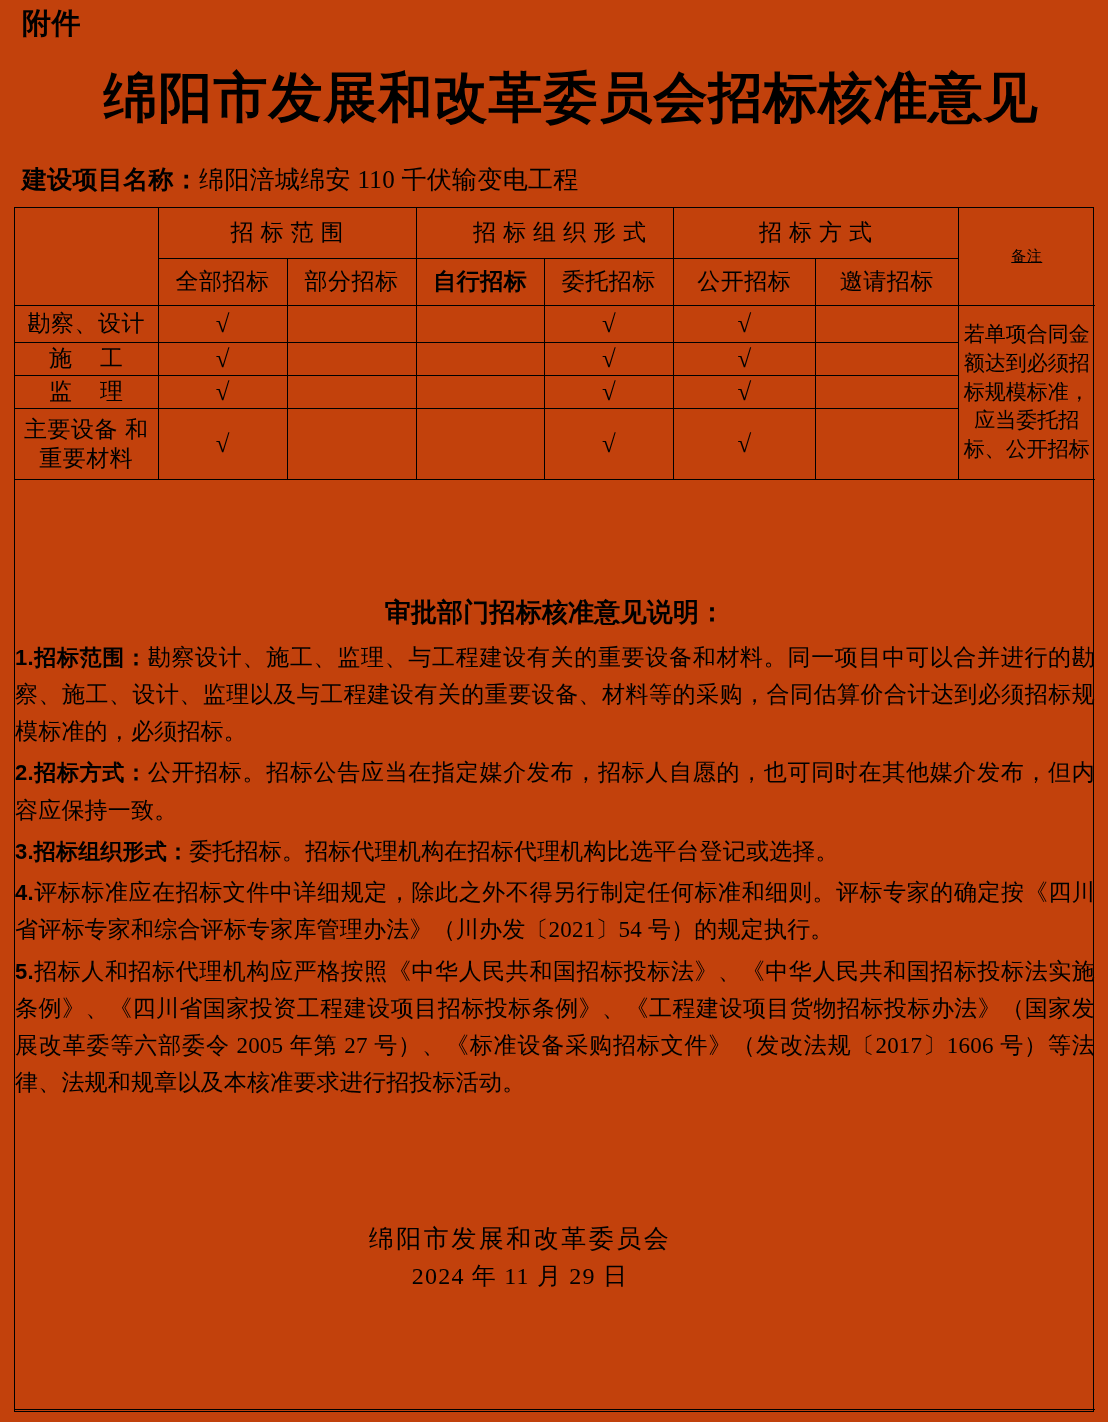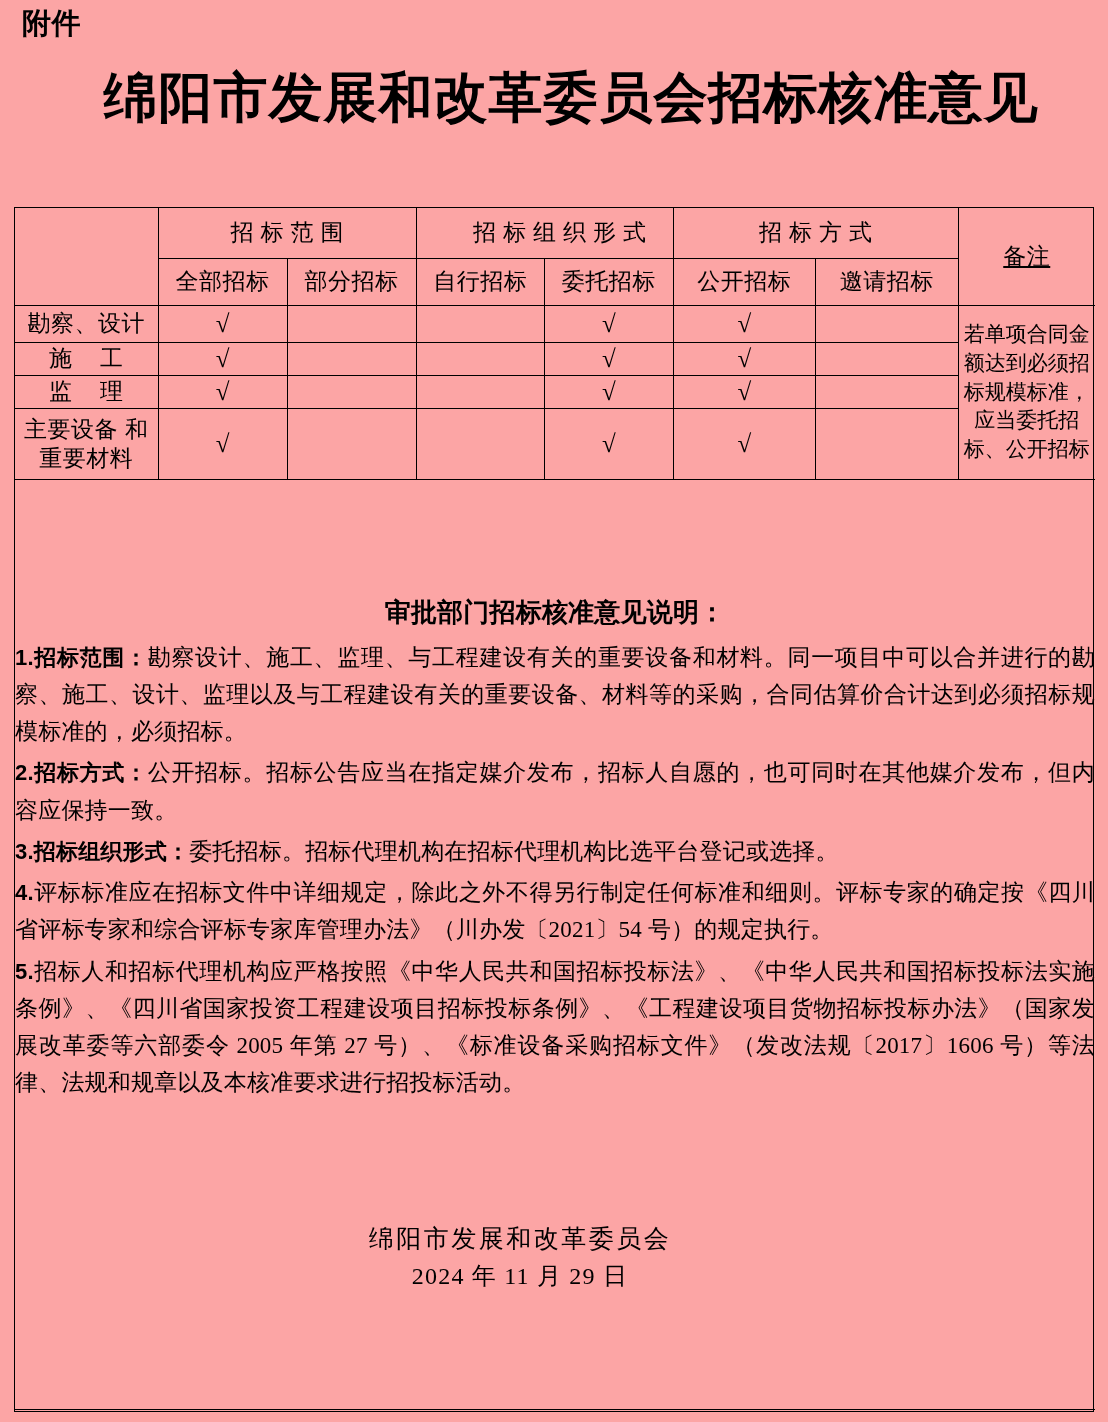--- a/index.html
+++ b/index.html
@@ -13,21 +13,21 @@
     height: 1422px;
     font-family: "Liberation Serif", "DejaVu Serif", serif;
     color: #000000;
     overflow: hidden;
   }
 
   .page {
     position: relative;
     width: 1108px;
     height: 1422px;
-    background: #fca5a5;
+    background: #c2410c;
   }
 
   
   .attachment-label {
     position: absolute;
     left: 22px;
     top: 8px;
     font-family: "Liberation Sans", "DejaVu Sans", sans-serif;
     font-size: 29px;
     font-weight: 700;
@@ -110,21 +110,21 @@
   .th-sub {
     font-family: "Liberation Sans", "DejaVu Sans", sans-serif;
     font-weight: 700;
     font-size: 23px;
     letter-spacing: 0.5px;
     height: 47px;
   }
   .th-remark {
     font-family: "Liberation Sans", "DejaVu Sans", sans-serif;
     font-weight: 700;
-    font-size: 23px;
+    font-size: 15px;
     letter-spacing: 0.5px;
     text-decoration: underline;
   }
   .row-label {
     font-family: "Liberation Sans", "DejaVu Sans", sans-serif;
     font-weight: 700;
     font-size: 23px;
     letter-spacing: 0.5px;
     white-space: pre;
   }
@@ -201,37 +201,40 @@
 </style>
 </head>
 <body>
 
 <div class="page">
 
   <div class="attachment-label">附件</div>
 
   <div class="doc-title">绵阳市发展和改革委员会招标核准意见</div>
 
+  <div class="project-line">
+    <span class="pl-label">建设项目名称：</span><span class="pl-value">绵阳涪城绵安 110 千伏输变电工程</span>
+  </div>
 
   <div class="outer-table">
     <table class="grid">
       <tbody>
 
         <tr>
           <td rowspan="2" style="width:143px;"></td>
           <td class="th-group" colspan="2" style="width:258px;">招标范围</td>
           <td class="th-group" colspan="2" style="width:257px;padding-left:30px;">招标组织形式</td>
           <td class="th-group" colspan="2" style="width:285px;">招标方式</td>
           <td class="th-remark" rowspan="2" style="width:137px;">备注</td>
         </tr>
 
         <tr>
           <td class="th-sub" style="width:128px;">全部招标</td>
           <td class="th-sub" style="width:130px;">部分招标</td>
-          <td class="th-sub" style="width:128px;">自行招标</td>
+          <td class="th-sub" style="width:128px;font-weight:bold;">自行招标</td>
           <td class="th-sub" style="width:129px;">委托招标</td>
           <td class="th-sub" style="width:157px;">公开招标</td>
           <td class="th-sub" style="width:128px;">邀请招标</td>
         </tr>
 
         <tr class="r-tall">
           <td class="row-label">勘察、设计</td>
           <td class="tick">√</td>
           <td class="tick"></td>
           <td class="tick"></td>

